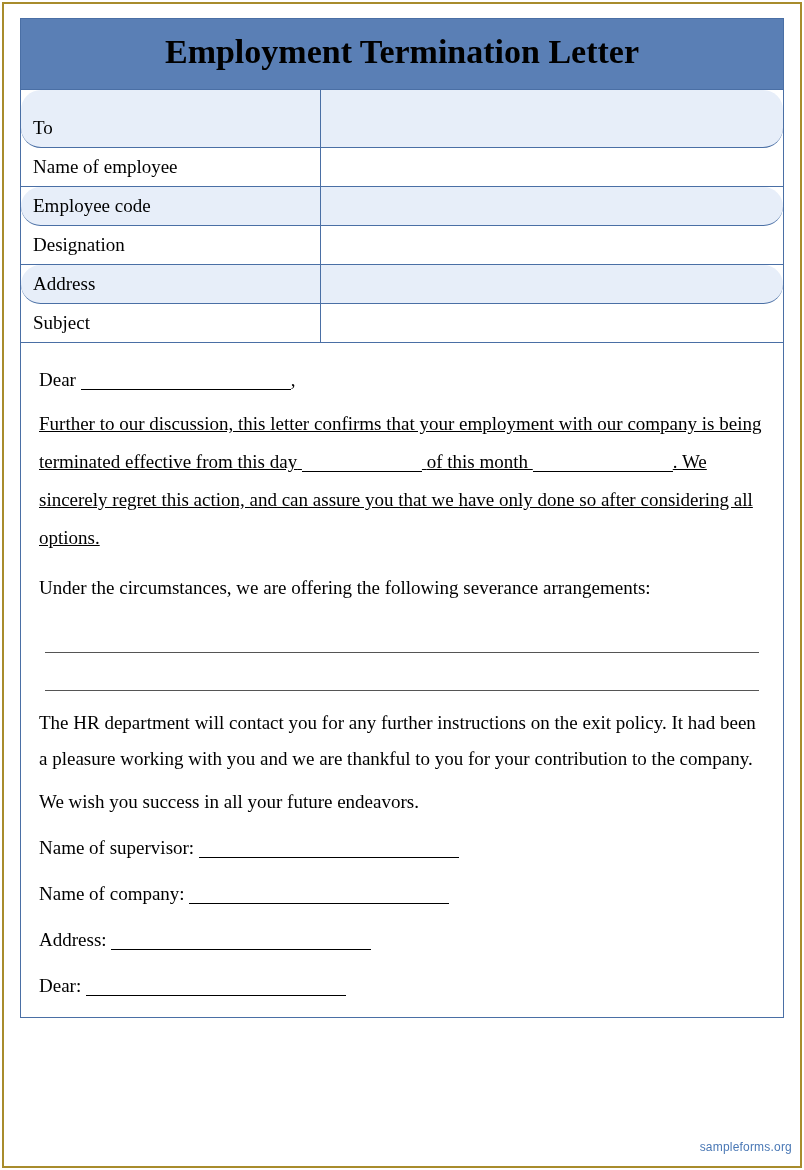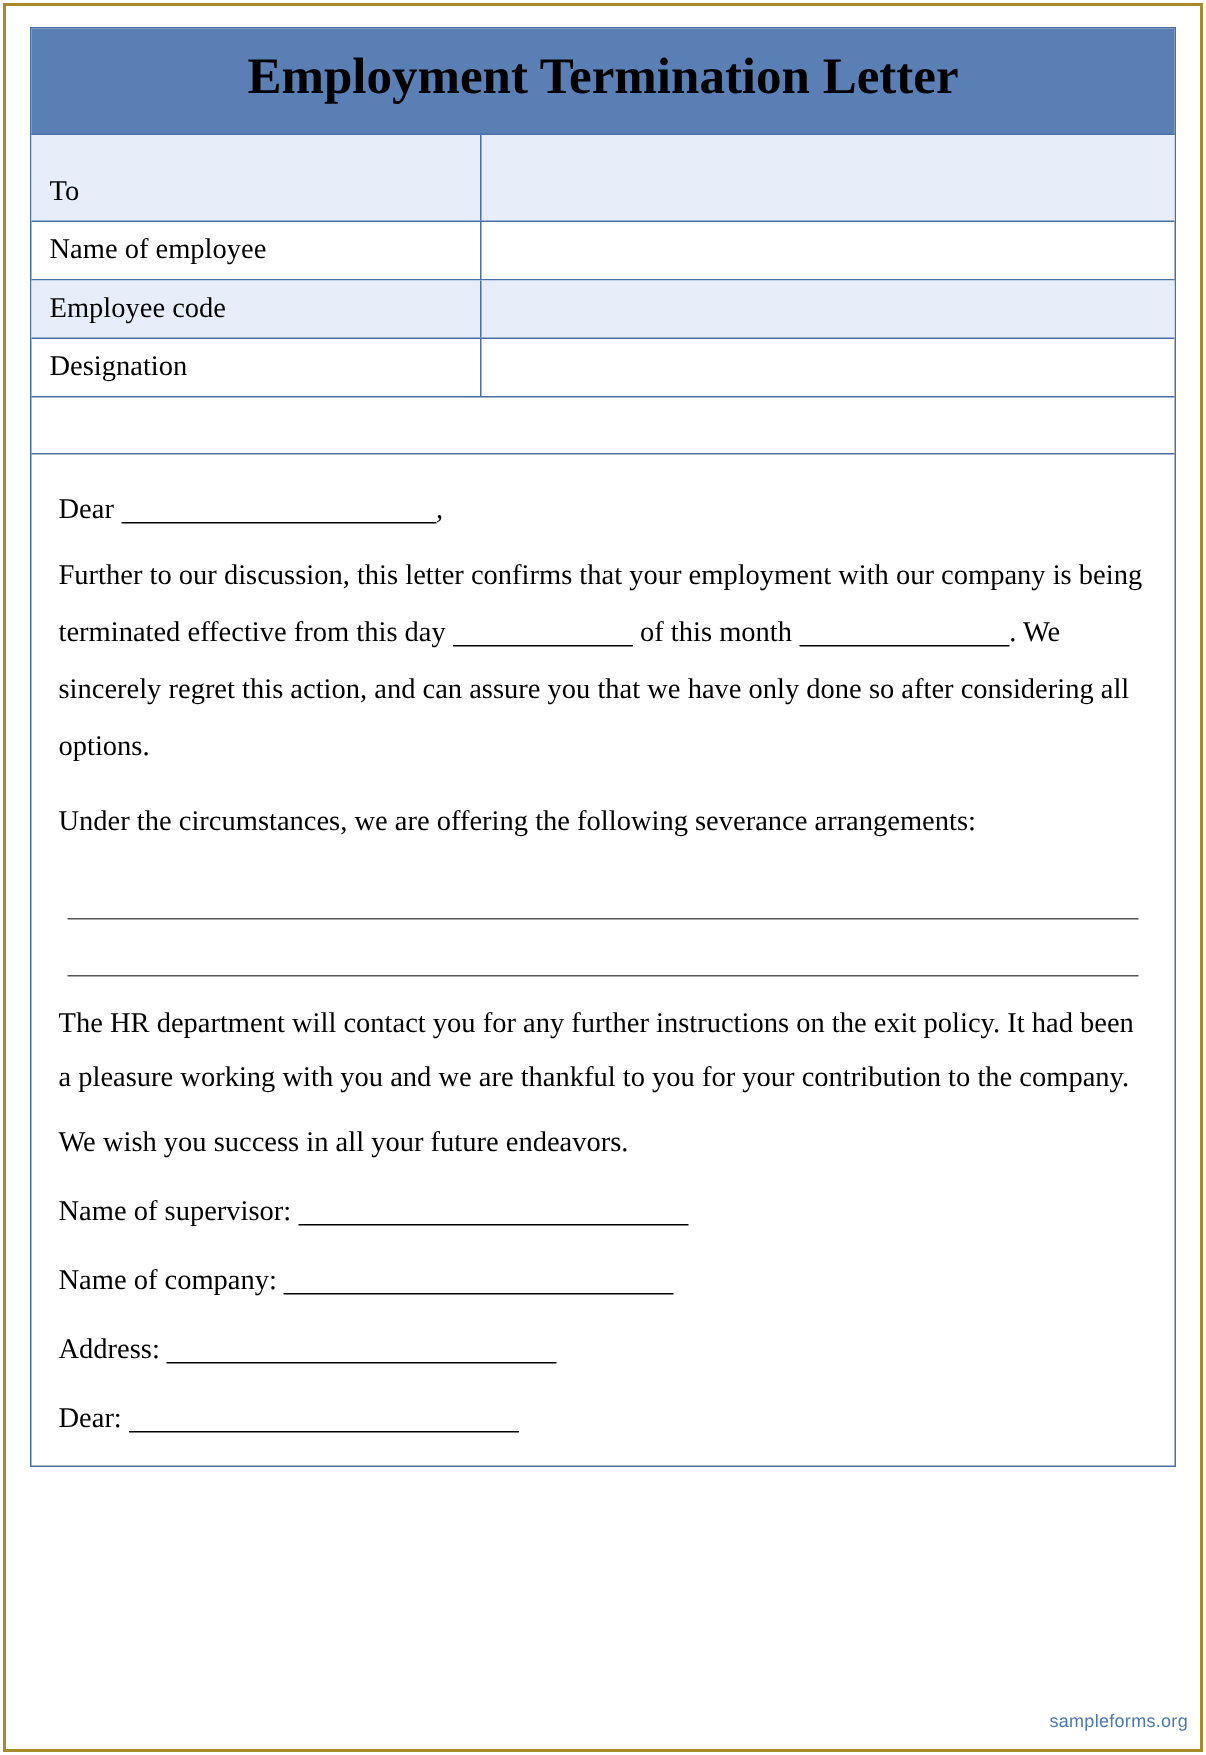--- a/index.html
+++ b/index.html
@@ -43,21 +43,21 @@
     border-right: 1.5px solid #4a6fa5;
     display: flex;
     align-items: flex-end;
   }
   .cell-value {
     flex: 1;
     padding: 8px 10px;
   }
   .tall { min-height: 58px; }
   .short { min-height: 38px; }
-  .shade { background: #e7eef9; }
+  .shade { background: #e7eef9; border-radius: 20px; }
   .body-area {
     padding: 18px 18px 12px 18px;
     font-size: 19px;
     color: #000;
     line-height: 2.0;
   }
   .body-area p { margin-bottom: 6px; }
   .blank {
     display: inline-block;
     border-bottom: 1px solid #000;
@@ -101,31 +101,36 @@
     <div class="cell-value"></div>
   </div>
   <div class="row short shade">
     <div class="cell-label">Employee code</div>
     <div class="cell-value"></div>
   </div>
   <div class="row short">
     <div class="cell-label">Designation</div>
     <div class="cell-value"></div>
   </div>
+  <div class="row short shade">
+    <div class="cell-label">Address</div>
+    <div class="cell-value"></div>
+  </div>
   <div class="row short" style="border-bottom:1.5px solid #4a6fa5;">
+    <div class="cell-label">Subject</div>
     <div class="cell-value"></div>
   </div>
 
   <div class="body-area">
     <p>
       <span>Dear</span>
       <span class="blank" style="width:210px;"></span><span>,</span>
     </p>
 
-    <p style="margin-top:6px;">
+    <p style="margin-top:6px;text-decoration:underline;">
       <span>Further to our discussion, this letter confirms that your employment with our company is being terminated effective from this day</span>
       <span class="blank" style="width:120px;"></span>
       <span>of this month</span>
       <span class="blank" style="width:140px;"></span><span>. We sincerely regret this action, and can assure you that we have only done so after considering all options.</span>
     </p>
 
     <p style="margin-top:12px;">Under the circumstances, we are offering the following severance arrangements:</p>
 
     <div class="sev-line" style="margin-top:18px;"></div>
     <div class="sev-line"></div>

